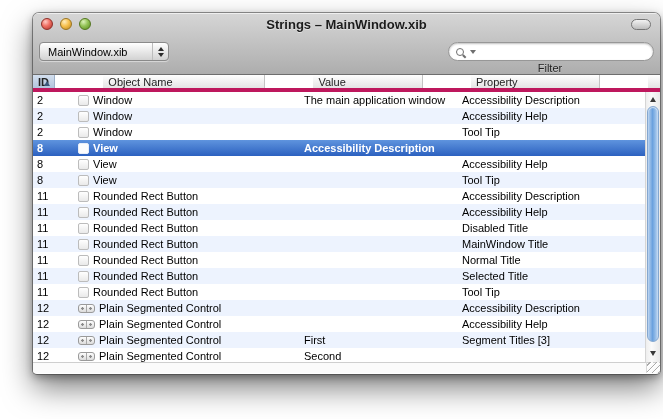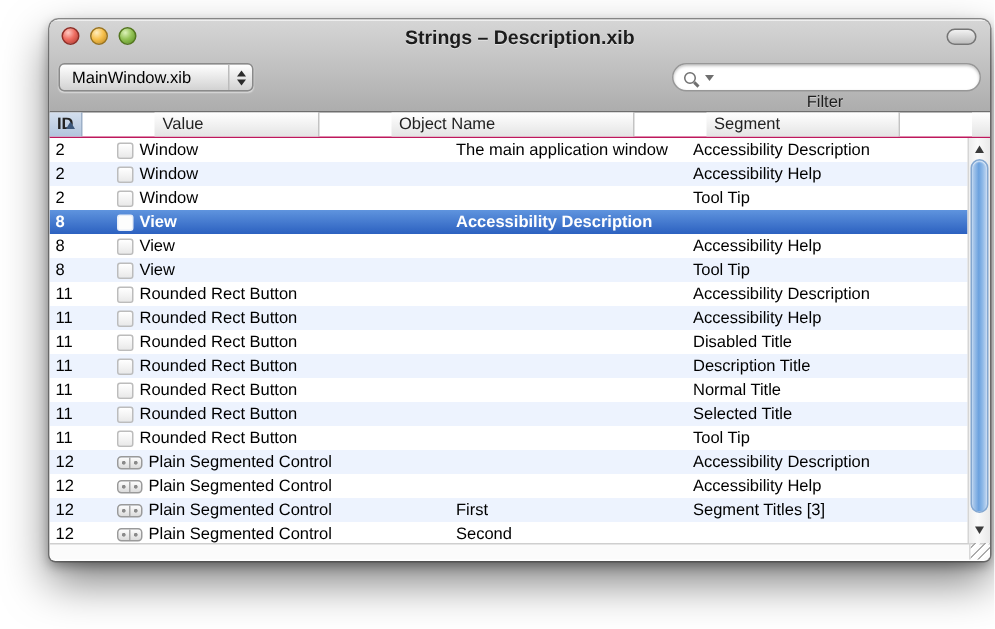--- a/index.html
+++ b/index.html
@@ -71,21 +71,21 @@
   .mag::after {
     content:""; position:absolute; width:4px; height:1.5px; background:#6f6f6f;
     right:-4px; bottom:-1px; transform:rotate(45deg); transform-origin:left center;
   }
   .mag-caret { width:0; height:0; margin-left:6px; border-left:3px solid transparent; border-right:3px solid transparent; border-top:4px solid #6f6f6f; }
   .search-input {
     flex:1; border:none; outline:none; background:transparent;
     font-size:11px; font-family:"Liberation Sans", sans-serif; padding:0 8px 0 4px; height:15px;
   }
   
-  .thead { display:flex; height:17px; border-bottom:1px solid #be185d;gap:48px; }
+  .thead { display:flex; height:17px; border-bottom:4px solid #be185d;gap:48px; }
   .th {
     position:relative; display:flex; align-items:center;
     font-size:11px; color:#222; padding-left:5px;
     background:linear-gradient(#ffffff, #e4e4e4);
     border-right:1px solid #c3c3c3;
   }
   .th-id { width:30px; font-weight:bold;
     background:linear-gradient(#d3dfee, #b2c5dd); border-right:1px solid #9db0c8; }
   .th-obj { width:235px; }
   .th-val { width:158px; }
@@ -155,21 +155,21 @@
 <div class="canvas">
   <div class="window">
 
     <div class="chrome">
       <div class="titlebar">
         <div class="lights">
           <span class="light red"></span>
           <span class="light yellow"></span>
           <span class="light green"></span>
         </div>
-        <div class="title">Strings – Description.xib</div>
+        <div class="title">Strings – MainWindow.xib</div>
         <span class="lozenge"></span>
       </div>
 
       <div class="popup">
         <span class="popup-value">MainWindow.xib</span>
         <span class="popup-arrows">
           <span class="tri-up"></span>
           <span class="tri-down"></span>
         </span>
       </div>
@@ -180,28 +180,28 @@
         <input class="search-input" placeholder="" value="" style="">
       </div>
       <div class="toolbar-label label-filter">Filter</div>
     </div>
 
     <div class="thead">
       <div class="th th-id">
         <span>ID</span>
         <span class="sort-arrow"></span>
       </div>
+      <div class="th th-obj">
+        <span>Object Name</span>
+      </div>
       <div class="th th-val">
         <span>Value</span>
       </div>
-      <div class="th th-obj">
-        <span>Object Name</span>
-      </div>
       <div class="th th-prop">
-        <span>Segment</span>
+        <span>Property</span>
       </div>
       <div class="th th-fill"></div>
     </div>
 
     <div class="tbody">
       <div class="rows">
           <div class="row">
     <div class="cell c-id">2</div>
     <div class="cell c-obj">
       <span class="obj-icon sq"></span>
@@ -281,21 +281,21 @@
     <div class="cell c-val"></div>
     <div class="cell c-prop">Disabled Title</div>
   </div>
           <div class="row alt">
     <div class="cell c-id">11</div>
     <div class="cell c-obj">
       <span class="obj-icon sq"></span>
       <span class="obj-label">Rounded Rect Button</span>
     </div>
     <div class="cell c-val"></div>
-    <div class="cell c-prop">Description Title</div>
+    <div class="cell c-prop">MainWindow Title</div>
   </div>
           <div class="row">
     <div class="cell c-id">11</div>
     <div class="cell c-obj">
       <span class="obj-icon sq"></span>
       <span class="obj-label">Rounded Rect Button</span>
     </div>
     <div class="cell c-val"></div>
     <div class="cell c-prop">Normal Title</div>
   </div>

